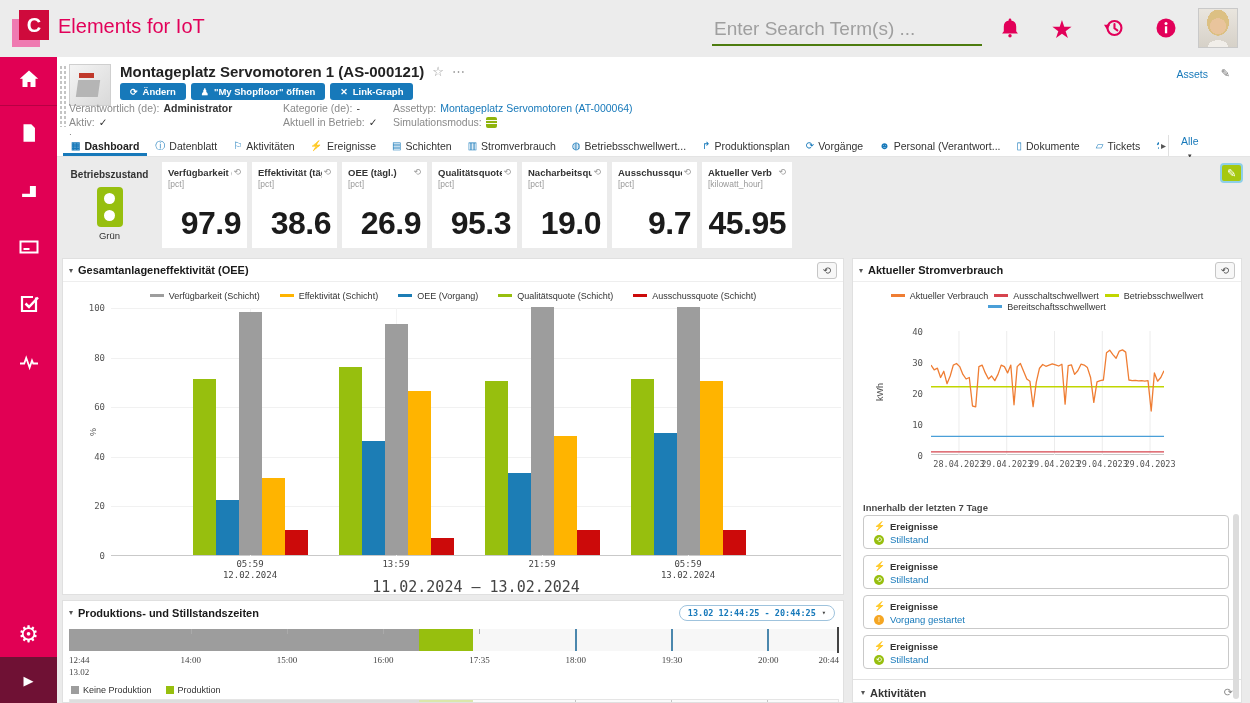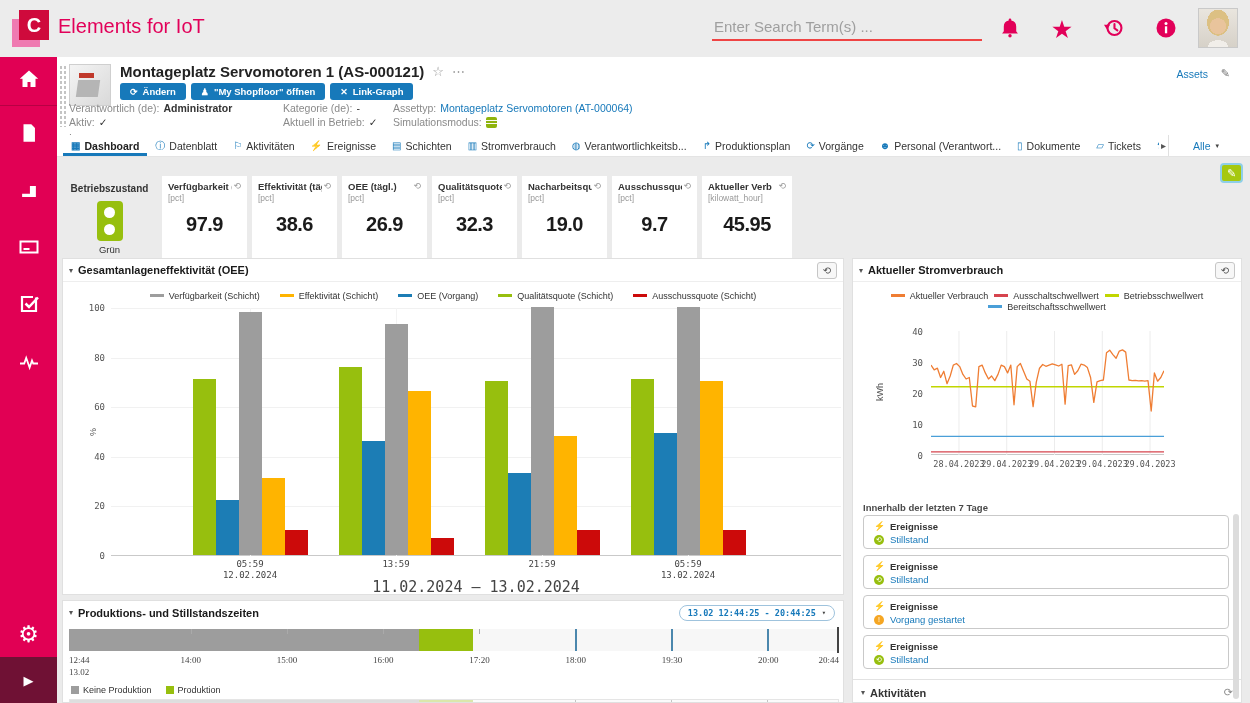--- a/index.html
+++ b/index.html
@@ -7,22 +7,22 @@
   body { position:relative; overflow:hidden; background:#ebebeb; font-family:"Liberation Sans",sans-serif; color:#333; }
 
   
   .header { position:absolute; left:0; top:0; width:1250px; height:57px; background:#ececec; }
   .logo-wrap { position:absolute; left:12px; top:10px; width:37px; height:37px; }
   .logo-back { position:absolute; left:0; bottom:0; width:28px; height:28px; background:#ef7ab1; }
   .logo-front { position:absolute; right:0; top:0; width:30px; height:30px; background:#cf0a3c;
                 display:flex; align-items:center; justify-content:center; color:#fff; font-weight:bold; font-size:20px; }
   .app-title { position:absolute; left:58px; top:15px; font-size:20px; color:#e20059; }
   .search { position:absolute; left:712px; top:14px; width:270px; }
-  .search input { width:100%; background:transparent; border:none; border-bottom:2px solid #ef4444;
-                  font-family:"Liberation Sans",sans-serif; font-size:15px; color:#0369a1; padding:4px 2px; outline:none; }
+  .search input { width:100%; background:transparent; border:none; border-bottom:2px solid #4d7c0f;
+                  font-family:"Liberation Sans",sans-serif; font-size:19px; color:#0369a1; padding:4px 2px; outline:none; }
   .search input::placeholder { color:#9f9f9f; }
   .hicon { position:absolute; top:17px; width:24px; height:24px; color:#e20059; cursor:pointer; text-align:center; }
   .hicon svg { display:block; margin:0 auto; }
   .star-glyph { font-size:25px; line-height:24px; }
   .avatar { position:absolute; left:1198px; top:8px; width:40px; height:40px; border:1px solid #c9c9c9; cursor:pointer;
     background:
       radial-gradient(ellipse 16px 10px at 50% 98%, #f1eee9 0 60%, transparent 61%),
       radial-gradient(circle 8px at 50% 45%, #e9c49c 0 99%, transparent 100%),
       radial-gradient(ellipse 11px 13px at 50% 36%, #dcc083 0 99%, transparent 100%),
       linear-gradient(#e9e5de,#d6d1c8); }
@@ -66,42 +66,42 @@
 
   
   .tabbar { position:absolute; left:57px; top:135px; width:1193px; height:22px; background:#fff;
             border-bottom:1px solid #e4e4e4; display:flex; align-items:stretch; }
   .tab-list { display:flex; overflow:hidden; width:1102px; padding-left:6px; }
   .tab { display:flex; align-items:center; gap:4px; padding:0 8px; font-size:10.5px; color:#333;
          white-space:nowrap; flex:0 0 auto; cursor:pointer; }
   .tab .tab-ic { color:#1779ba; font-size:10px; }
   .tab.active { font-weight:bold; color:#222; box-shadow:inset 0 -3px 0 #1779ba; }
   .tab-overflow { display:flex; align-items:center; color:#555; font-size:10px; padding:0 2px; cursor:pointer; }
-  .tab-all { display:flex; align-items:center; gap:5px; border-left:1px solid #e0e0e0; padding:0 24px;
-             color:#1779ba; font-size:10.5px; cursor:pointer; }
+  .tab-all { display:flex; align-items:center; gap:5px; border-left:1px solid #e0e0e0; padding:0 12px;
+             color:#1779ba; font-size:10.5px; cursor:pointer;flex-direction:column; }
   .tab-all .caret { color:#444; font-size:7px; }
 
   
   .content { position:absolute; left:57px; top:157px; width:1193px; height:546px; background:#ebebeb; }
 
   
-  .kpi-row { position:absolute; left:5px; top:19px; display:flex; gap:5px; }
+  .kpi-row { position:absolute; left:5px; top:5px; display:flex; gap:5px; }
   .state-tile { width:95px; height:86px; }
   .state-label { font-size:10px; font-weight:bold; text-align:center; margin-top:7px; }
   .tl-box { width:26px; height:40px; background:#97bf0e; border-radius:4px; margin:7px auto 3px;
             display:flex; flex-direction:column; align-items:center; justify-content:space-evenly; }
   .tl-dot { width:11px; height:11px; background:#fff; border-radius:50%; }
   .state-status { text-align:center; font-size:9.5px; color:#333; }
   .kpi-tile { width:85px; height:86px; background:#fff; padding:5px 6px; position:relative; }
   .kpi-tile:last-child { width:90px; }
   .kpi-head { display:flex; justify-content:space-between; align-items:flex-start; }
   .kpi-label { font-size:9.5px; font-weight:bold; white-space:nowrap; overflow:hidden; max-width:64px; }
   .kpi-clock { font-size:9px; color:#999; cursor:pointer; }
   .kpi-unit { font-size:8.5px; color:#999; margin-top:1px; }
-  .kpi-value { font-size:20px; font-weight:bold; color:#1b1b1b; text-align:center; margin-top:10px; letter-spacing:-.5px; }
+  .kpi-value { font-size:32px; font-weight:bold; color:#1b1b1b; text-align:right; margin-top:16px; letter-spacing:-.5px; }
   .content-edit-btn { position:absolute; left:1163px; top:6px; width:23px; height:20px; background:#a6c80f;
                       border:2px solid #8ecfe8; border-radius:4px; color:#fff; font-size:11px;
                       display:flex; align-items:center; justify-content:center; cursor:pointer; }
 
   
   .panel { position:absolute; background:#fff; border:1px solid #e0e0e0; }
   .panel-head { display:flex; align-items:center; height:23px; border-bottom:1px solid #eee; padding:0 6px; }
   .panel-collapse { font-size:8px; color:#555; margin-right:5px; cursor:pointer; }
   .panel-title { font-size:11px; font-weight:bold; color:#1a1a1a; flex:1; }
   .panel-clock { width:20px; height:17px; border:1px solid #c6c6c6; border-radius:3px; background:#f7f7f7;
@@ -313,21 +313,21 @@
       <div class="tab">
         <span class="tab-ic">▤</span>
         <span class="tab-lb">Schichten</span>
       </div>
       <div class="tab">
         <span class="tab-ic">▥</span>
         <span class="tab-lb">Stromverbrauch</span>
       </div>
       <div class="tab">
         <span class="tab-ic">◍</span>
-        <span class="tab-lb">Verantwortlichkeitsb...</span>
+        <span class="tab-lb">Betriebsschwellwert...</span>
       </div>
       <div class="tab">
         <span class="tab-ic">↱</span>
         <span class="tab-lb">Produktionsplan</span>
       </div>
       <div class="tab">
         <span class="tab-ic">⟳</span>
         <span class="tab-lb">Vorgänge</span>
       </div>
       <div class="tab">
@@ -389,21 +389,21 @@
         </div>
         <div class="kpi-unit">[pct]</div>
         <div class="kpi-value">26.9</div>
       </div>
       <div class="kpi-tile">
         <div class="kpi-head">
           <span class="kpi-label">Qualitätsquote (...</span>
           <span class="kpi-clock">⟲</span>
         </div>
         <div class="kpi-unit">[pct]</div>
-        <div class="kpi-value">32.3</div>
+        <div class="kpi-value">95.3</div>
       </div>
       <div class="kpi-tile">
         <div class="kpi-head">
           <span class="kpi-label">Nacharbeitsquo...</span>
           <span class="kpi-clock">⟲</span>
         </div>
         <div class="kpi-unit">[pct]</div>
         <div class="kpi-value">19.0</div>
       </div>
       <div class="kpi-tile">
@@ -514,21 +514,21 @@
         <div class="tl-accent" style="left: calc(78.3% - 1px);"></div>
         <div class="tl-accent" style="left: calc(90.8% - 1px);"></div>
         <div class="tl-end" style="left: calc(100% - 2px);"></div>
       </div>
     <div class="tl-labels">
         <div class="tl-label first" style="left: 0%;">12:44</div>
         <div class="tl-label first tl-sub" style="left: 0%;">13.02</div>
         <div class="tl-label" style="left: 15.8%;">14:00</div>
         <div class="tl-label" style="left: 28.3%;">15:00</div>
         <div class="tl-label" style="left: 40.8%;">16:00</div>
-        <div class="tl-label" style="left: 53.3%;">17:20</div>
+        <div class="tl-label" style="left: 53.3%;">17:35</div>
         <div class="tl-label" style="left: 65.8%;">18:00</div>
         <div class="tl-label" style="left: 78.3%;">19:30</div>
         <div class="tl-label" style="left: 90.8%;">20:00</div>
         <div class="tl-label last" style="left: 100%;">20:44</div>
       </div>
     <div class="tl-legend">
         <span class="lg-item"><span class="lg-sq" style="background: rgb(157, 157, 157);"></span><span>Keine Produktion</span></span>
         <span class="lg-item"><span class="lg-sq" style="background: rgb(151, 191, 14);"></span><span>Produktion</span></span>
       </div>
     <div class="tl-nav">

